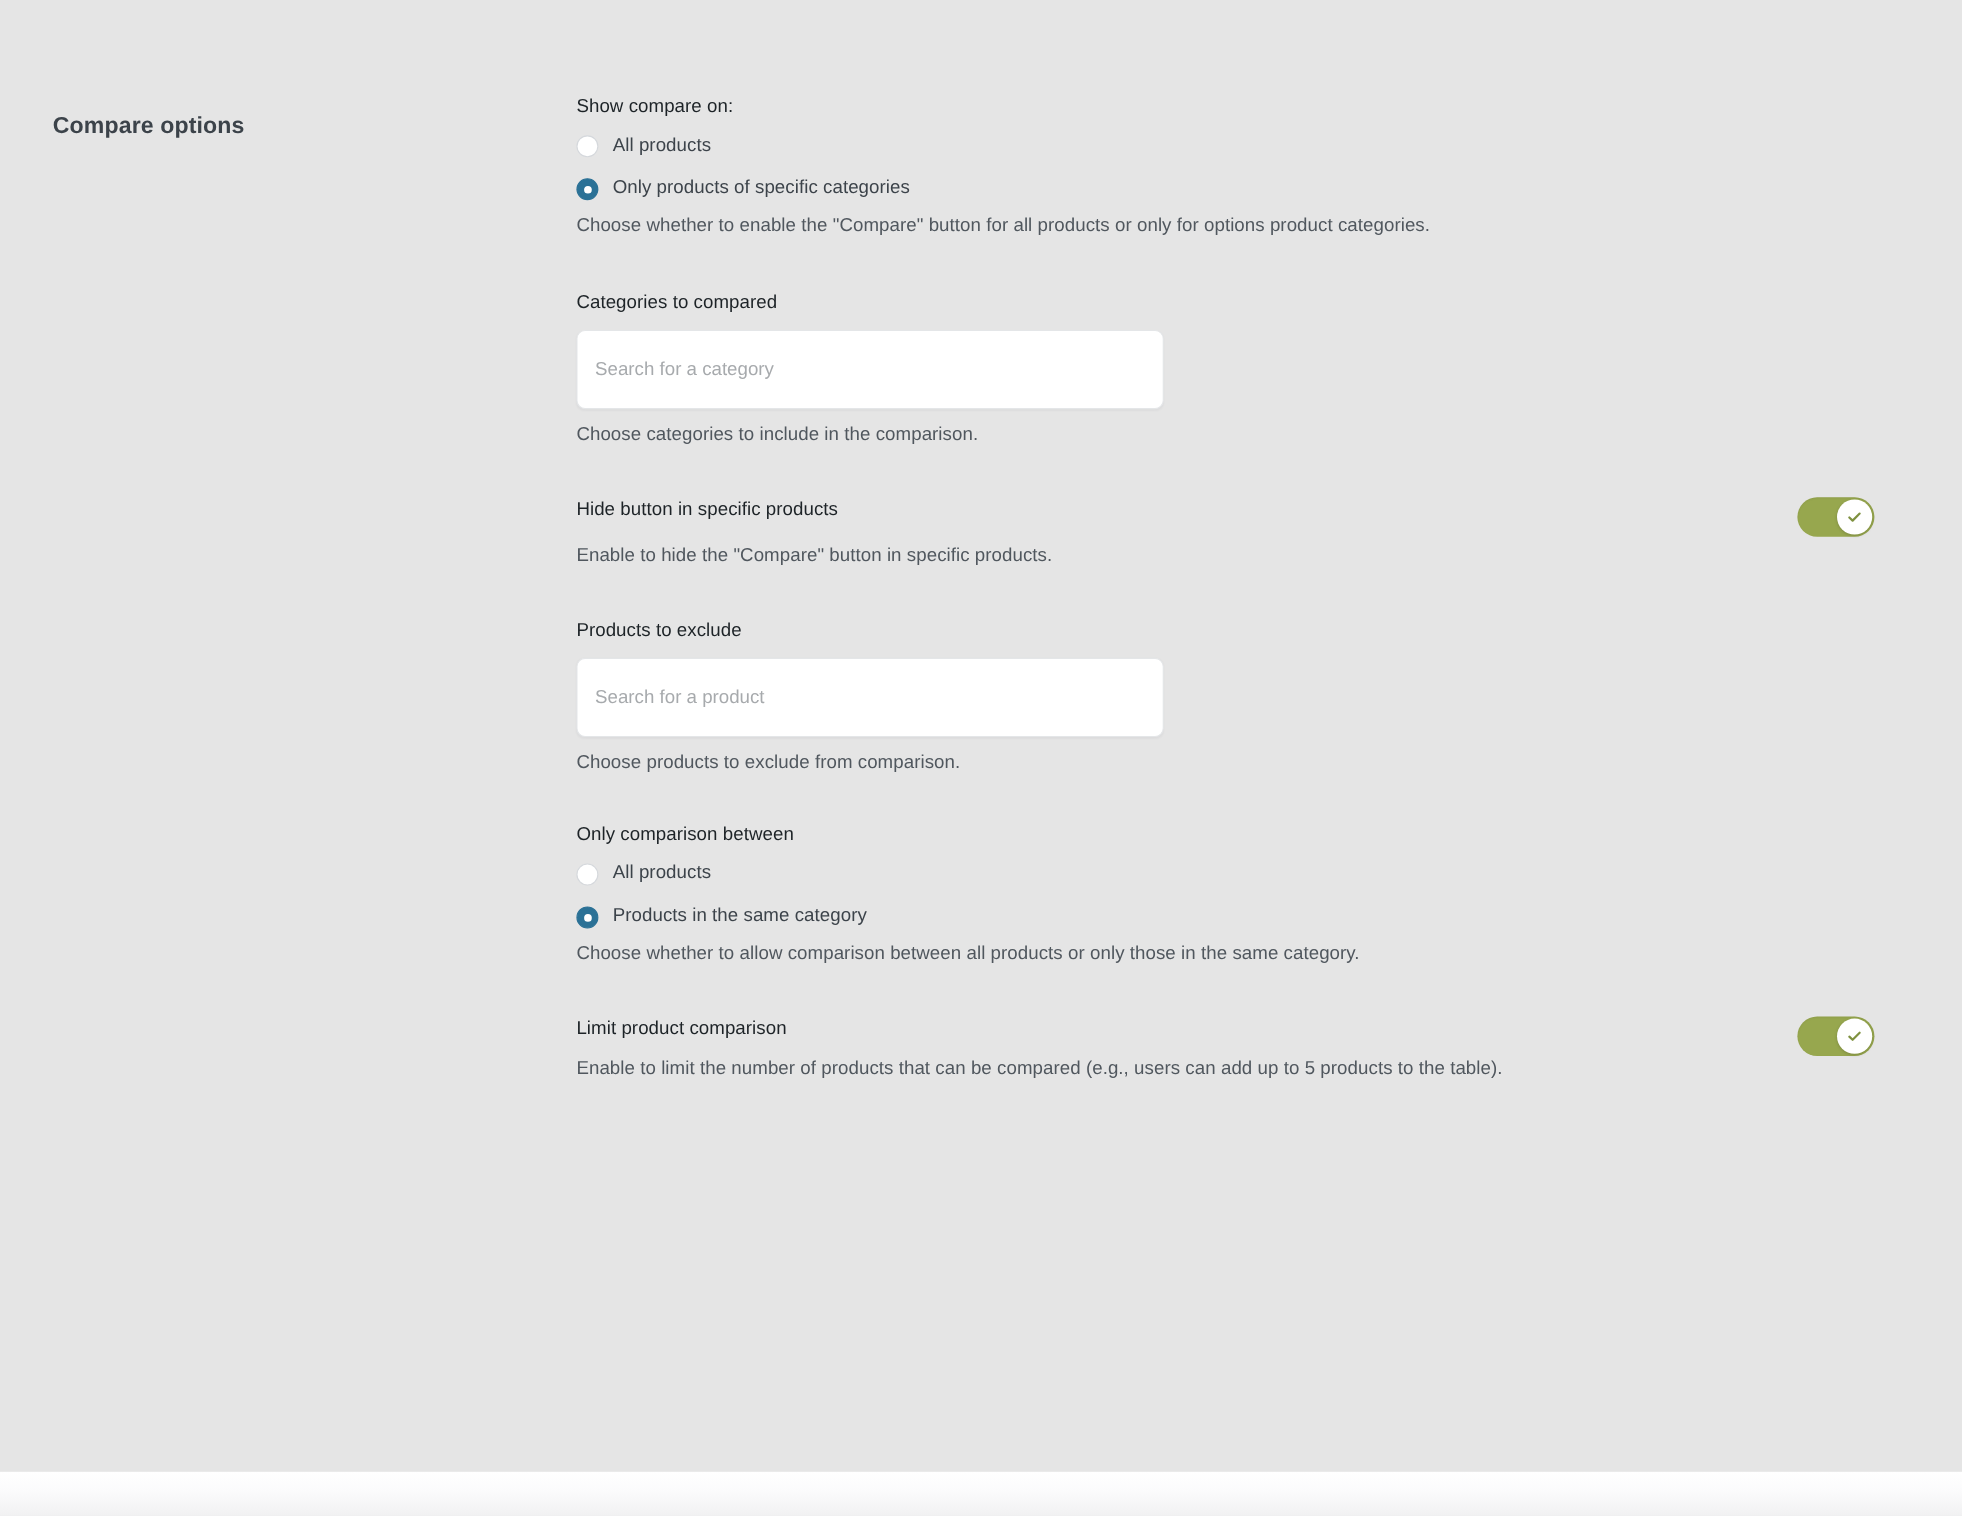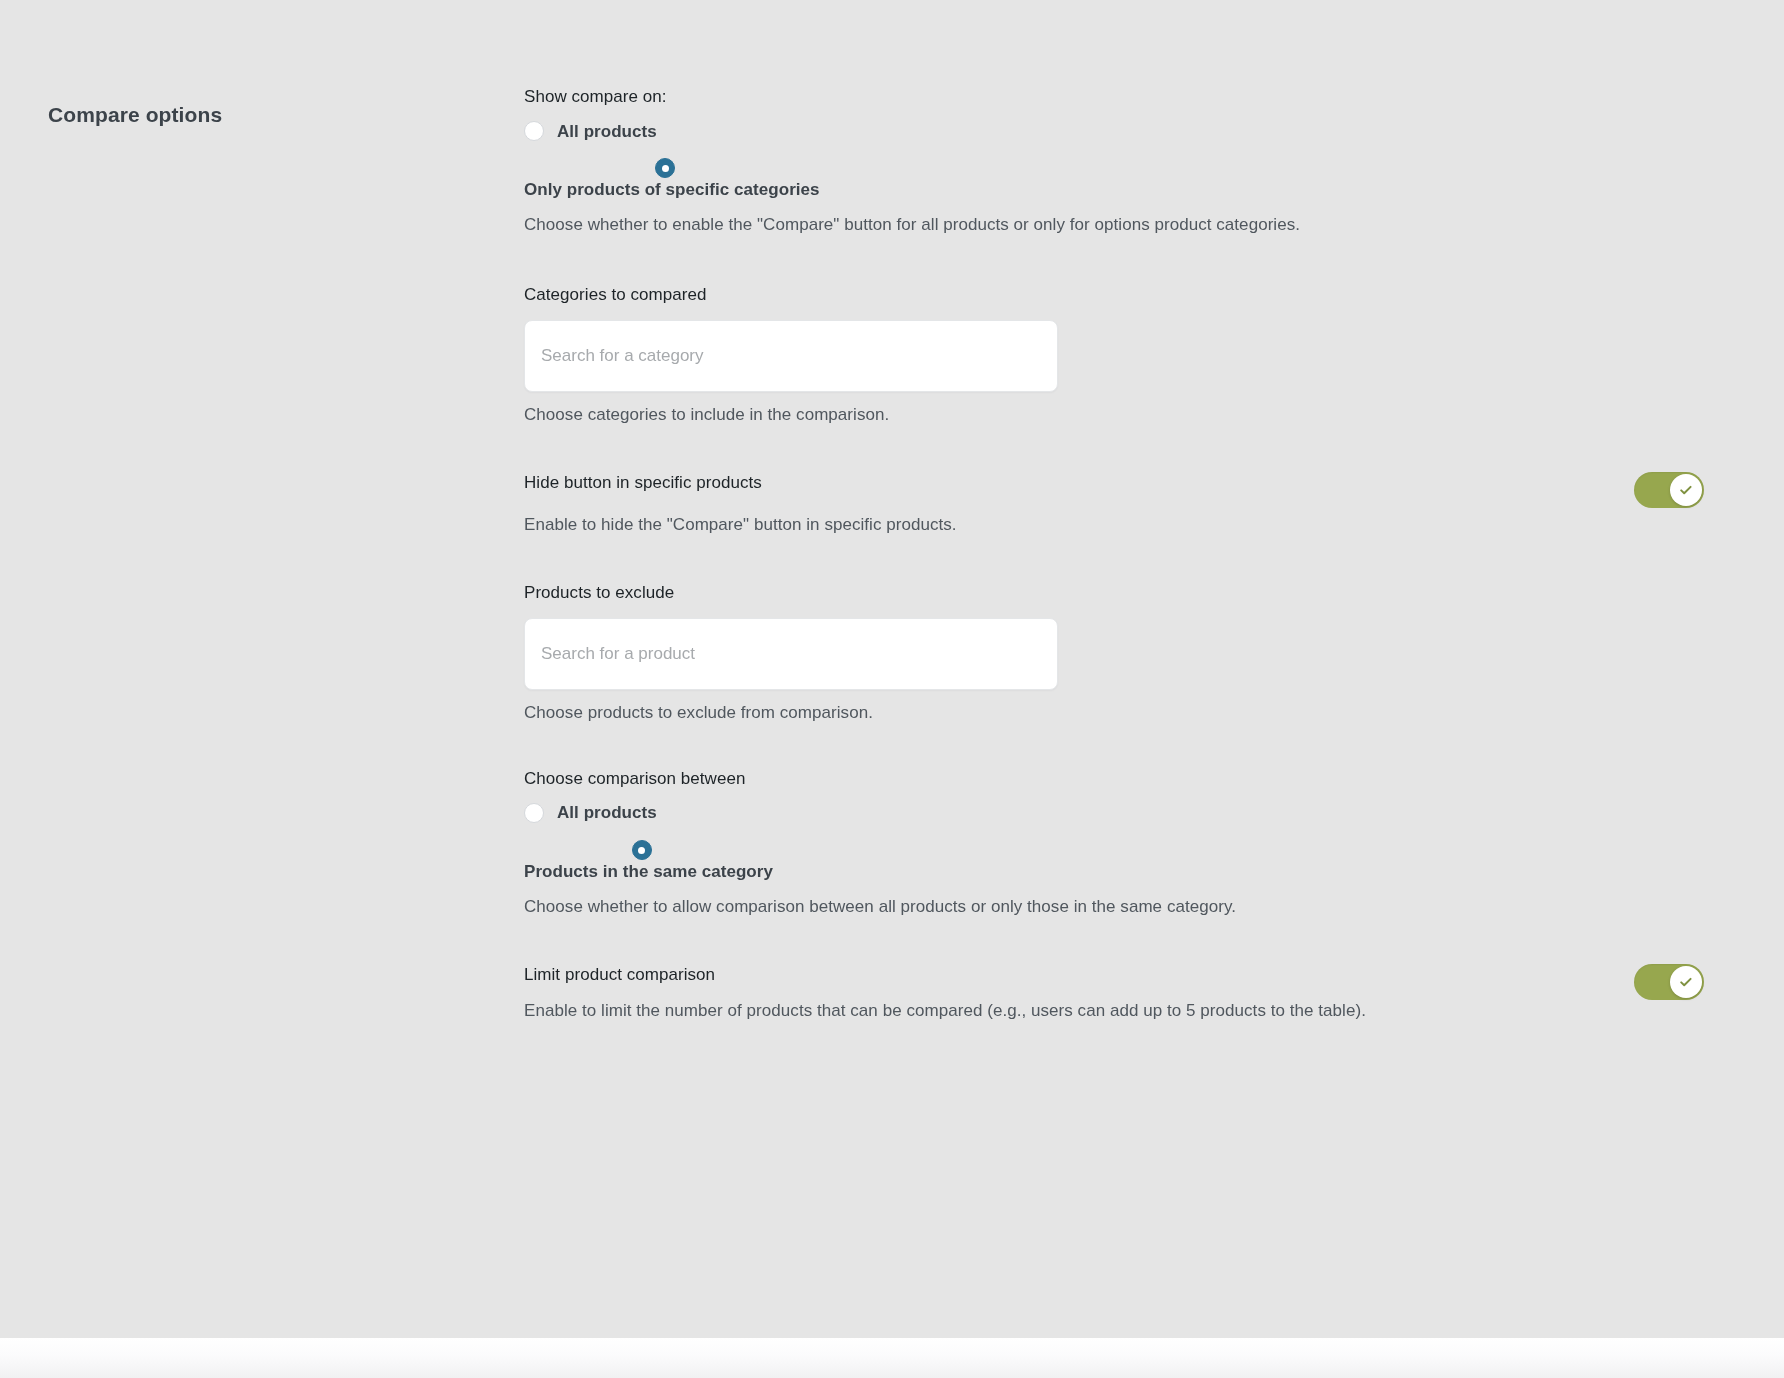--- a/index.html
+++ b/index.html
@@ -68,27 +68,26 @@
     margin: 10px 0 0 0;
     max-width: 930px;
     letter-spacing: 0.05px;
   }
 
   
   .radio-group { margin-top: 10px; }
 
   .radio-row {
     display: flex;
-    align-items: center;
+    align-items: flex-end;
     margin-bottom: 15px;
     cursor: pointer;
     width: max-content;
-    font-weight: bold;
-  }
-  .radio-row:last-child { margin-bottom: 0; flex-direction: column; }
+  }
+  .radio-row:last-child { margin-bottom: 0; }
 
   .radio-mark {
     width: 20px;
     height: 20px;
     border-radius: 50%;
     box-sizing: border-box;
     flex: 0 0 auto;
     margin-right: 13px;
     background: #ffffff;
     border: 1.5px solid #d5d8dc;
@@ -248,21 +247,21 @@
 
     <div class="field-block" style="margin-top:42px;">
       <div class="field-label">Products to exclude</div>
 
       <input class="text-input" type="text" placeholder="Search for a product" style="">
 
       <p class="field-desc">Choose products to exclude from comparison.</p>
     </div>
 
     <div class="field-block" style="margin-top:40px;">
-      <div class="field-label compact">Choose comparison between</div>
+      <div class="field-label compact">Only comparison between</div>
 
       <div class="radio-group">
         <label class="radio-row">
           <span class="radio-mark"></span>
           <span class="radio-label">All products</span>
         </label>
         <label class="radio-row">
           <span class="radio-mark checked"></span>
           <span class="radio-label">Products in the same category</span>
         </label>

